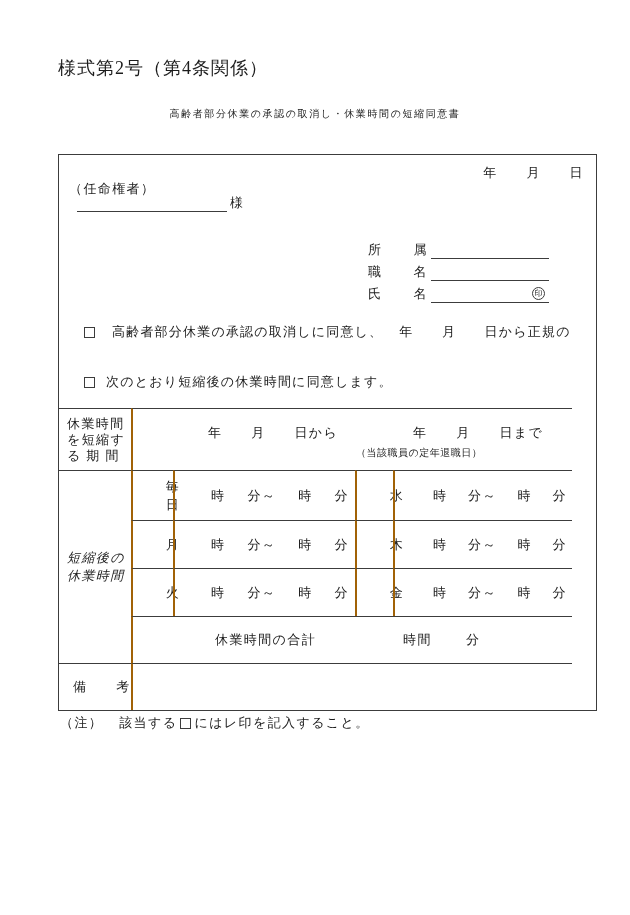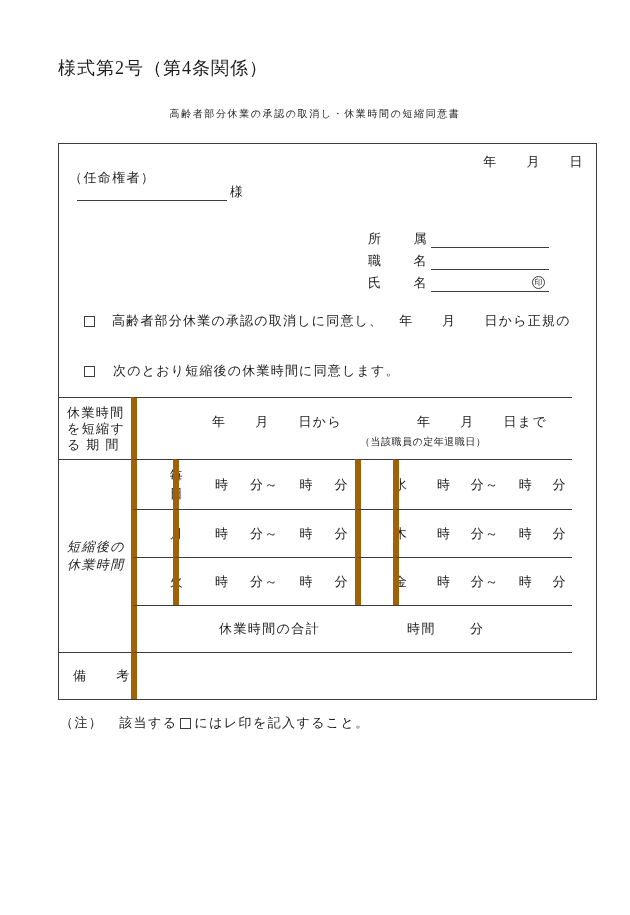--- a/index.html
+++ b/index.html
@@ -7,21 +7,21 @@
   body {
     width:630px; height:915px;
     font-family:"Liberation Serif","DejaVu Serif",serif;
     color:#1c1c1c; font-size:13px; letter-spacing:1.4px;
   }
   .doc { position:relative; width:630px; height:915px; background:#fff; overflow:hidden; }
 
   .form-number { position:absolute; left:58px; top:56px; font-size:18px; letter-spacing:1px; }
   .title { position:absolute; left:0; width:630px; top:107px; text-align:center; font-size:10px; letter-spacing:1.6px; }
 
-  .box { position:absolute; left:58px; top:143px; width:539px; height:557px; border:1px solid #3c3c3c; }
+  .box { position:absolute; left:58px; top:154px; width:539px; height:557px; border:1px solid #3c3c3c; }
 
   .date-top { position:absolute; top:9px; right:12px; }
   .appointer { position:absolute; left:10px; top:25px;font-family:Liberation Mono, monospace; }
   .addressee { position:absolute; left:18px; top:40px; display:flex; align-items:flex-end; height:17px; }
   .uline { display:inline-block; border-bottom:1px solid #3c3c3c; height:17px; }
   .addressee .uline { width:150px; }
   .addressee .suffix { margin-left:3px; }
 
   .fields { position:absolute; left:309px; top:88px; }
   .frow { display:flex; align-items:flex-end; height:16px; margin-bottom:6px; }
@@ -30,27 +30,27 @@
   .seal { position:absolute; right:4px; bottom:2px; width:13px; height:13px;
           border:1px solid #3c3c3c; border-radius:50%; font-size:8px; line-height:12px;
           text-align:center; letter-spacing:0; }
 
   .chk { width:11px; height:11px; border:1px solid #3c3c3c; display:inline-block; flex:none; background:#fff; }
   .consent1 { position:absolute; left:25px; top:168px; display:flex; align-items:center; letter-spacing:1.2px; }
   .consent1 .ctext { margin-left:17px; }
   .consent1 .cdate { margin-left:16px; }
   .consent1b { position:absolute; left:42px; top:194px; letter-spacing:1.2px; }
   .consent2 { position:absolute; left:25px; top:218px; display:flex; align-items:center; letter-spacing:1.2px; }
-  .consent2 .ctext { margin-left:18px; }
+  .consent2 .ctext { margin-left:11px; }
 
   .tbl { position:absolute; left:0; top:253px; width:513px; display:grid;
          grid-template-columns:72px 42px 182px 38px 179px;
          grid-template-rows:62px 50px 48px 48px 47px 47px; }
   .cell { border-top:1px solid #3c3c3c; }
-  .bl { border-left:6px solid #a16207; }
+  .bl { border-left:2px solid #a16207; }
   .c-phdr { grid-column:1; grid-row:1; padding:7px 0 0 8px; line-height:16px; }
   .c-pbody { grid-column:2/6; grid-row:1; position:relative; }
   .p-from { position:absolute; left:75px; top:15px; }
   .p-to { position:absolute; left:280px; top:15px; }
   .p-note { position:absolute; left:223px; top:37px; font-size:10px; letter-spacing:0.5px; }
   .c-shdr { grid-column:1; grid-row:2/6; display:flex; flex-direction:column; justify-content:center; padding-left:8px; line-height:18px;font-style:italic; }
   .c-day { display:flex; align-items:center; justify-content:center;padding-left:40px; }
   .c-time { display:flex; align-items:center; justify-content:space-between; }
   .c-time1 { padding:0 6px 0 36px; }
   .c-time2 { padding:0 5px 0 38px; }

